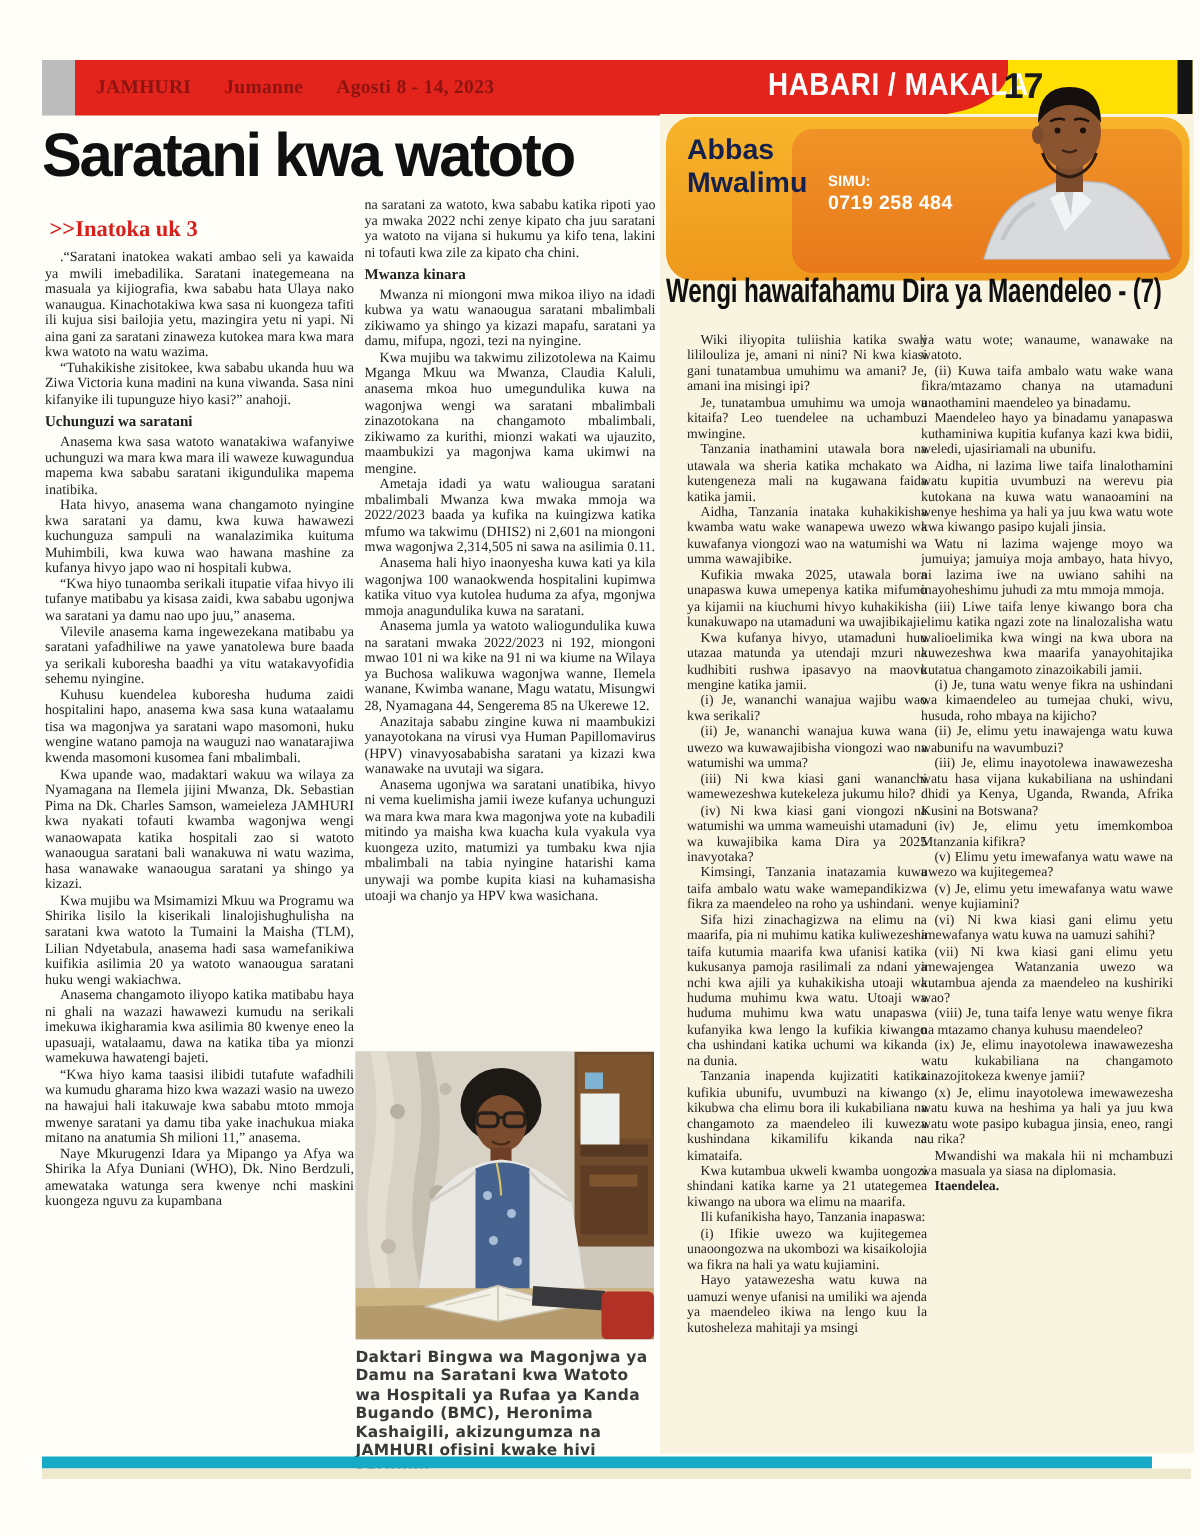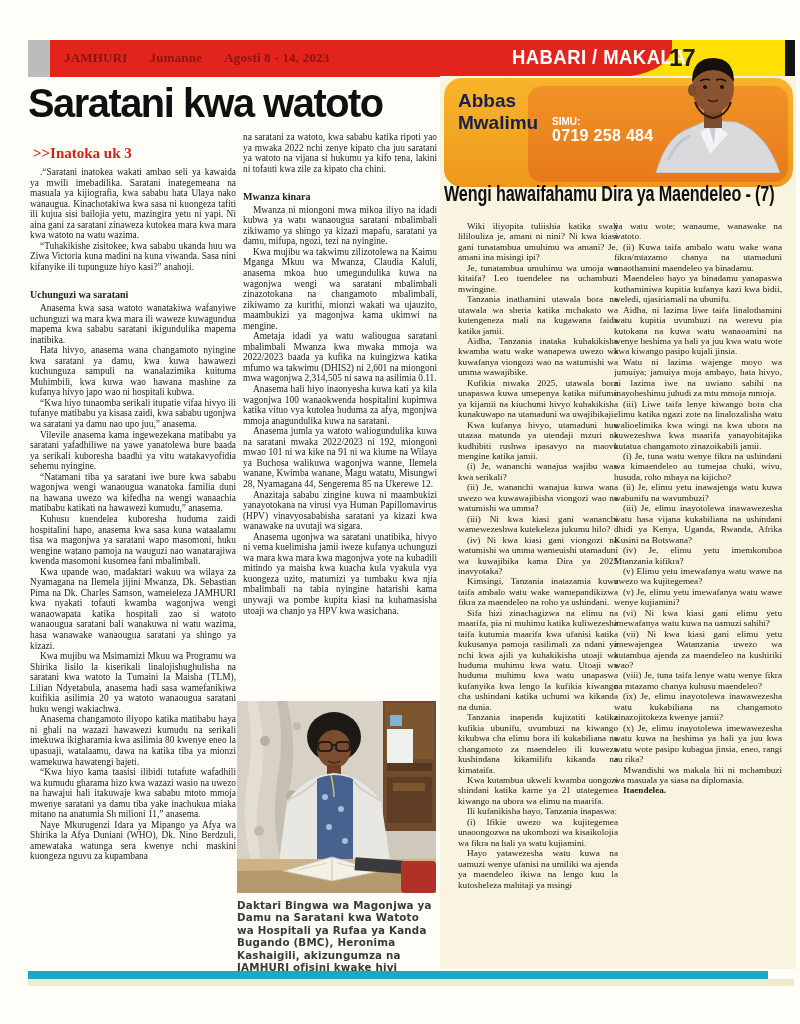--- a/index.html
+++ b/index.html
@@ -13,34 +13,34 @@
   .masthead{position:absolute;left:64px;top:50px;font-family:Liberation Serif, serif;font-size:13px;font-weight:bold;color:#8c1410;letter-spacing:.2px;}
   .masthead span{margin-right:22px;}
   .section-label{position:absolute;left:512px;top:45px;font-family:"Liberation Sans",sans-serif;font-size:21px;font-weight:900;color:#fff;transform:scaleX(.88);transform-origin:left;letter-spacing:.5px;}
   .page-number{position:absolute;left:669px;top:44px;font-family:"Liberation Sans",sans-serif;font-size:24px;font-weight:bold;color:#1b1b1b;}
   
   .main-headline{position:absolute;left:28px;top:80px;font-family:"Liberation Sans",sans-serif;font-size:41px;font-weight:900;color:#101010;letter-spacing:-1.5px;transform:scaleX(.97);transform-origin:left;white-space:nowrap;}
   .continuation{position:absolute;left:33px;top:145px;font-family:"Liberation Serif",serif;font-size:15px;font-weight:bold;color:#d71f1b;}
   .body-col{position:absolute;overflow:hidden;font-size:9.4px;line-height:10.55px;text-align:justify;}
   .body-col p{margin:0;text-indent:10px;}
   .body-col p.nind{text-indent:0;}
-  .body-col p.sub{font-weight:bold;text-indent:0;font-size:10px;margin-top:18px;margin-bottom:2px;text-align:left;}
+  .body-col p.sub{font-weight:bold;text-indent:0;font-size:10px;margin-top:5px;margin-bottom:2px;text-align:left;}
   #col1{left:30px;top:167px;width:206px;height:798px;}
   #col2{left:243px;top:132px;width:194px;height:566px;}
   
   .doctor-photo{position:absolute;left:237px;top:701px;width:199px;height:192px;overflow:hidden;background:#cfc9bd;}
   .photo-caption{position:absolute;left:237px;top:899px;width:200px;font-family:"DejaVu Sans",sans-serif;font-size:10.3px;font-weight:bold;line-height:12.4px;color:#3a3a3a;letter-spacing:.2px;text-align:left;}
   
   .cream-panel{position:absolute;left:440px;top:76px;width:356px;height:893px;background:#f8f4df;}
   .columnist-card{position:absolute;left:444px;top:78px;width:349px;height:109px;border-radius:18px;background:linear-gradient(#f8b42b,#ee981b);}
   .columnist-inner{position:absolute;left:84px;top:8px;right:5px;bottom:5px;border-radius:14px;background:linear-gradient(#f09327,#e8791b);}
   .columnist-name{position:absolute;left:14px;top:12px;font-family:"Liberation Sans",sans-serif;font-size:19px;font-weight:800;color:#14214d;line-height:1.18;}
   .columnist-phone{position:absolute;left:108px;top:38px;font-family:"Liberation Sans",sans-serif;color:#fff;font-weight:800;}
   .columnist-phone .lbl{font-size:10px;display:block;}
-  .columnist-phone .num{font-size:16px;display:block;letter-spacing:.3px;}
+  .columnist-phone .num{font-size:13px;display:block;letter-spacing:.3px;}
   .columnist-photo{position:absolute;left:638px;top:40px;width:158px;height:133px;}
   
   .opinion-headline{position:absolute;left:444px;top:181px;font-family:"Liberation Sans",sans-serif;font-size:22.5px;font-weight:900;color:#101010;letter-spacing:-.2px;transform:scaleX(.72);transform-origin:left;white-space:nowrap;}
   .rcol{position:absolute;overflow:hidden;font-size:9.2px;line-height:10.45px;text-align:justify;}
   .rcol p{margin:0;text-indent:9px;}
   .rcol p.nind{text-indent:0;}
   .rcol p.bold{font-weight:bold;}
   #rcolA{left:458px;top:221px;width:160px;height:745px;}
   #rcolB{left:614px;top:221px;width:168px;height:745px;}
   
@@ -65,21 +65,20 @@
   <div class="main-headline">Saratani kwa watoto</div>
   <div class="continuation">&gt;&gt;Inatoka uk 3</div>
   <div class="body-col" id="col1">
       <p>.“Saratani inatokea wakati ambao seli ya kawaida ya mwili imebadilika. Saratani inategemeana na masuala ya kijiografia, kwa sababu hata Ulaya nako wanaugua. Kinachotakiwa kwa sasa ni kuongeza tafiti ili kujua sisi bailojia yetu, mazingira yetu ni yapi. Ni aina gani za saratani zinaweza kutokea mara kwa mara kwa watoto na watu wazima.</p>
       <p>“Tuhakikishe zisitokee, kwa sababu ukanda huu wa Ziwa Victoria kuna madini na kuna viwanda. Sasa nini kifanyike ili tupunguze hiyo kasi?” anahoji.</p>
       <p class="sub">Uchunguzi wa saratani</p>
       <p>Anasema kwa sasa watoto wanatakiwa wafanyiwe uchunguzi wa mara kwa mara ili waweze kuwagundua mapema kwa sababu saratani ikigundulika mapema inatibika.</p>
       <p>Hata hivyo, anasema wana changamoto nyingine kwa saratani ya damu, kwa kuwa hawawezi kuchunguza sampuli na wanalazimika kuituma Muhimbili, kwa kuwa wao hawana mashine za kufanya hivyo japo wao ni hospitali kubwa.</p>
       <p>“Kwa hiyo tunaomba serikali itupatie vifaa hivyo ili tufanye matibabu ya kisasa zaidi, kwa sababu ugonjwa wa saratani ya damu nao upo juu,” anasema.</p>
       <p>Vilevile anasema kama ingewezekana matibabu ya saratani yafadhiliwe na yawe yanatolewa bure baada ya serikali kuboresha baadhi ya vitu watakavyofidia sehemu nyingine.</p>
-      <p>“Natamani tiba ya saratani iwe bure kwa sababu wagonjwa wengi wanaougua wanatoka familia duni na hawana uwezo wa kifedha na wengi wanaachia matibabu katikati na hawawezi kumudu,” anasema.</p>
       <p>Kuhusu kuendelea kuboresha huduma zaidi hospitalini hapo, anasema kwa sasa kuna wataalamu tisa wa magonjwa ya saratani wapo masomoni, huku wengine watano pamoja na wauguzi nao wanatarajiwa kwenda masomoni kusomea fani mbalimbali.</p>
       <p>Kwa upande wao, madaktari wakuu wa wilaya za Nyamagana na Ilemela jijini Mwanza, Dk. Sebastian Pima na Dk. Charles Samson, wameieleza JAMHURI kwa nyakati tofauti kwamba wagonjwa wengi wanaowapata katika hospitali zao si watoto wanaougua saratani bali wanakuwa ni watu wazima, hasa wanawake wanaougua saratani ya shingo ya kizazi.</p>
       <p>Kwa mujibu wa Msimamizi Mkuu wa Programu wa Shirika lisilo la kiserikali linalojishughulisha na saratani kwa watoto la Tumaini la Maisha (TLM), Lilian Ndyetabula, anasema hadi sasa wamefanikiwa kuifikia asilimia 20 ya watoto wanaougua saratani huku wengi wakiachwa.</p>
       <p>Anasema changamoto iliyopo katika matibabu haya ni ghali na wazazi hawawezi kumudu na serikali imekuwa ikigharamia kwa asilimia 80 kwenye eneo la upasuaji, watalaamu, dawa na katika tiba ya mionzi wamekuwa hawatengi bajeti.</p>
       <p>“Kwa hiyo kama taasisi ilibidi tutafute wafadhili wa kumudu gharama hizo kwa wazazi wasio na uwezo na hawajui hali itakuwaje kwa sababu mtoto mmoja mwenye saratani ya damu tiba yake inachukua miaka mitano na anatumia Sh milioni 11,” anasema.</p>
       <p>Naye Mkurugenzi Idara ya Mipango ya Afya wa Shirika la Afya Duniani (WHO), Dk. Nino Berdzuli, amewataka watunga sera kwenye nchi maskini kuongeza nguvu za kupambana</p>
     </div>
   <div class="body-col" id="col2">
       <p class="nind">na saratani za watoto, kwa sababu katika ripoti yao ya mwaka 2022 nchi zenye kipato cha juu saratani ya watoto na vijana si hukumu ya kifo tena, lakini ni tofauti kwa zile za kipato cha chini.</p>
       <p class="sub">Mwanza kinara</p>

